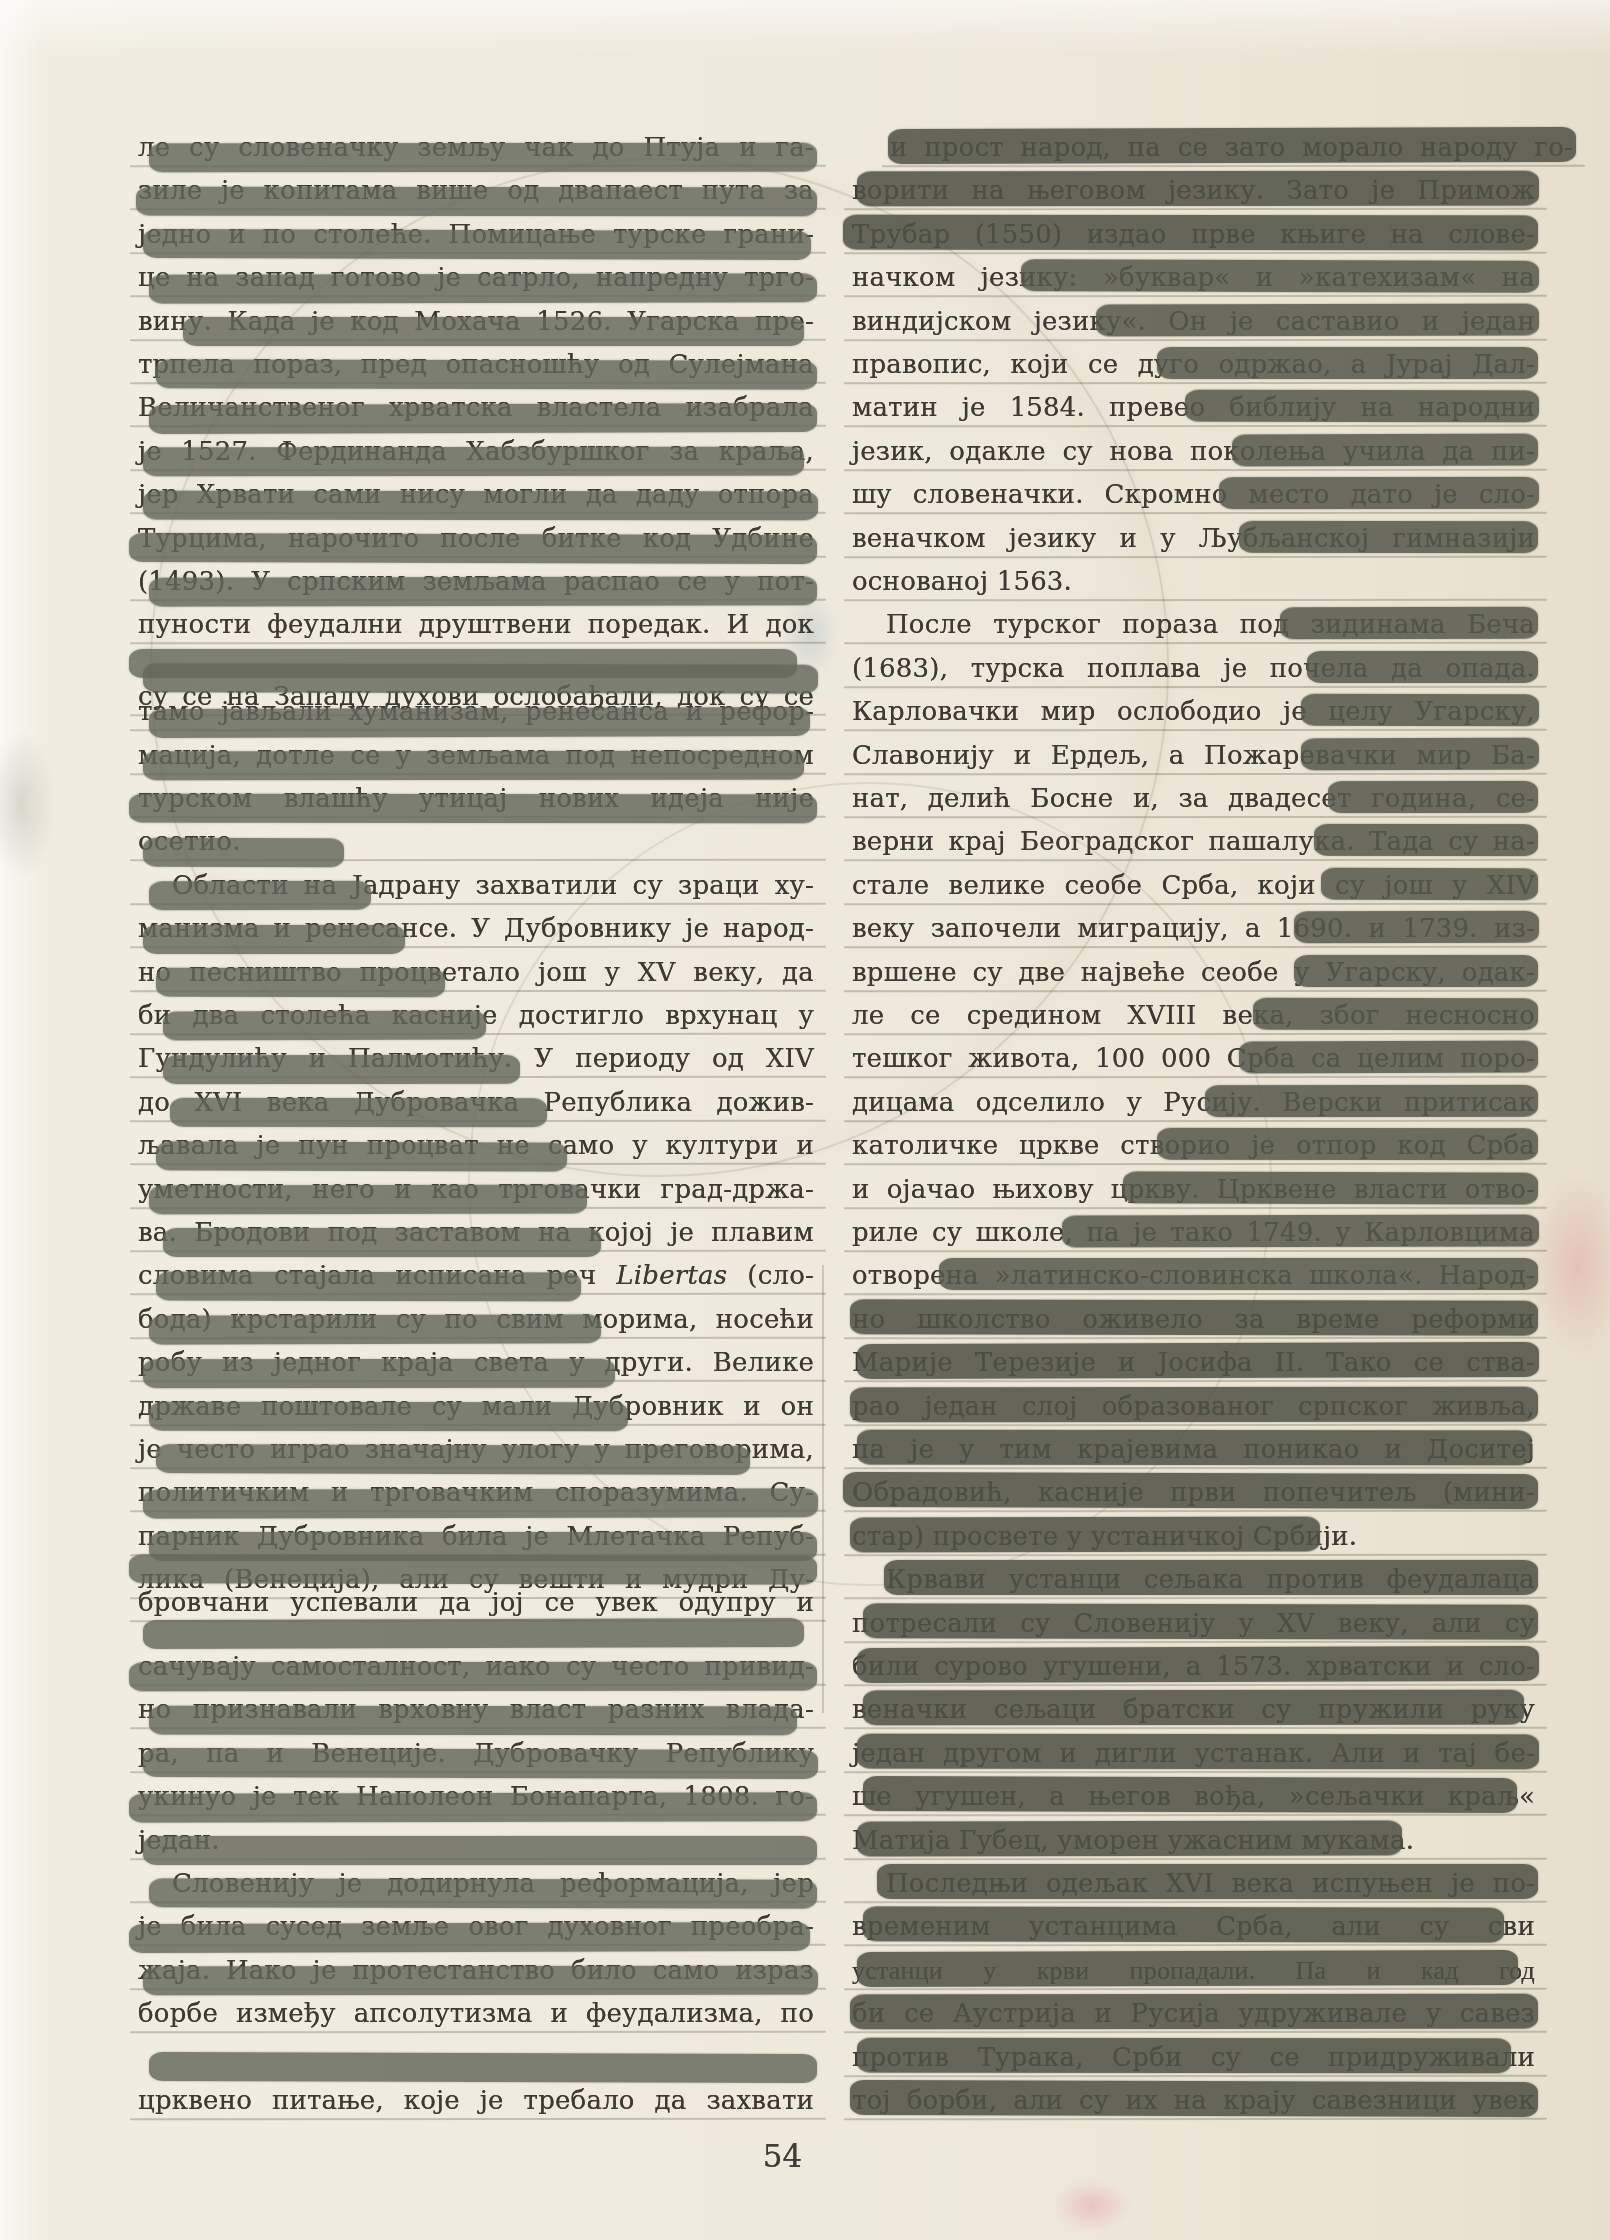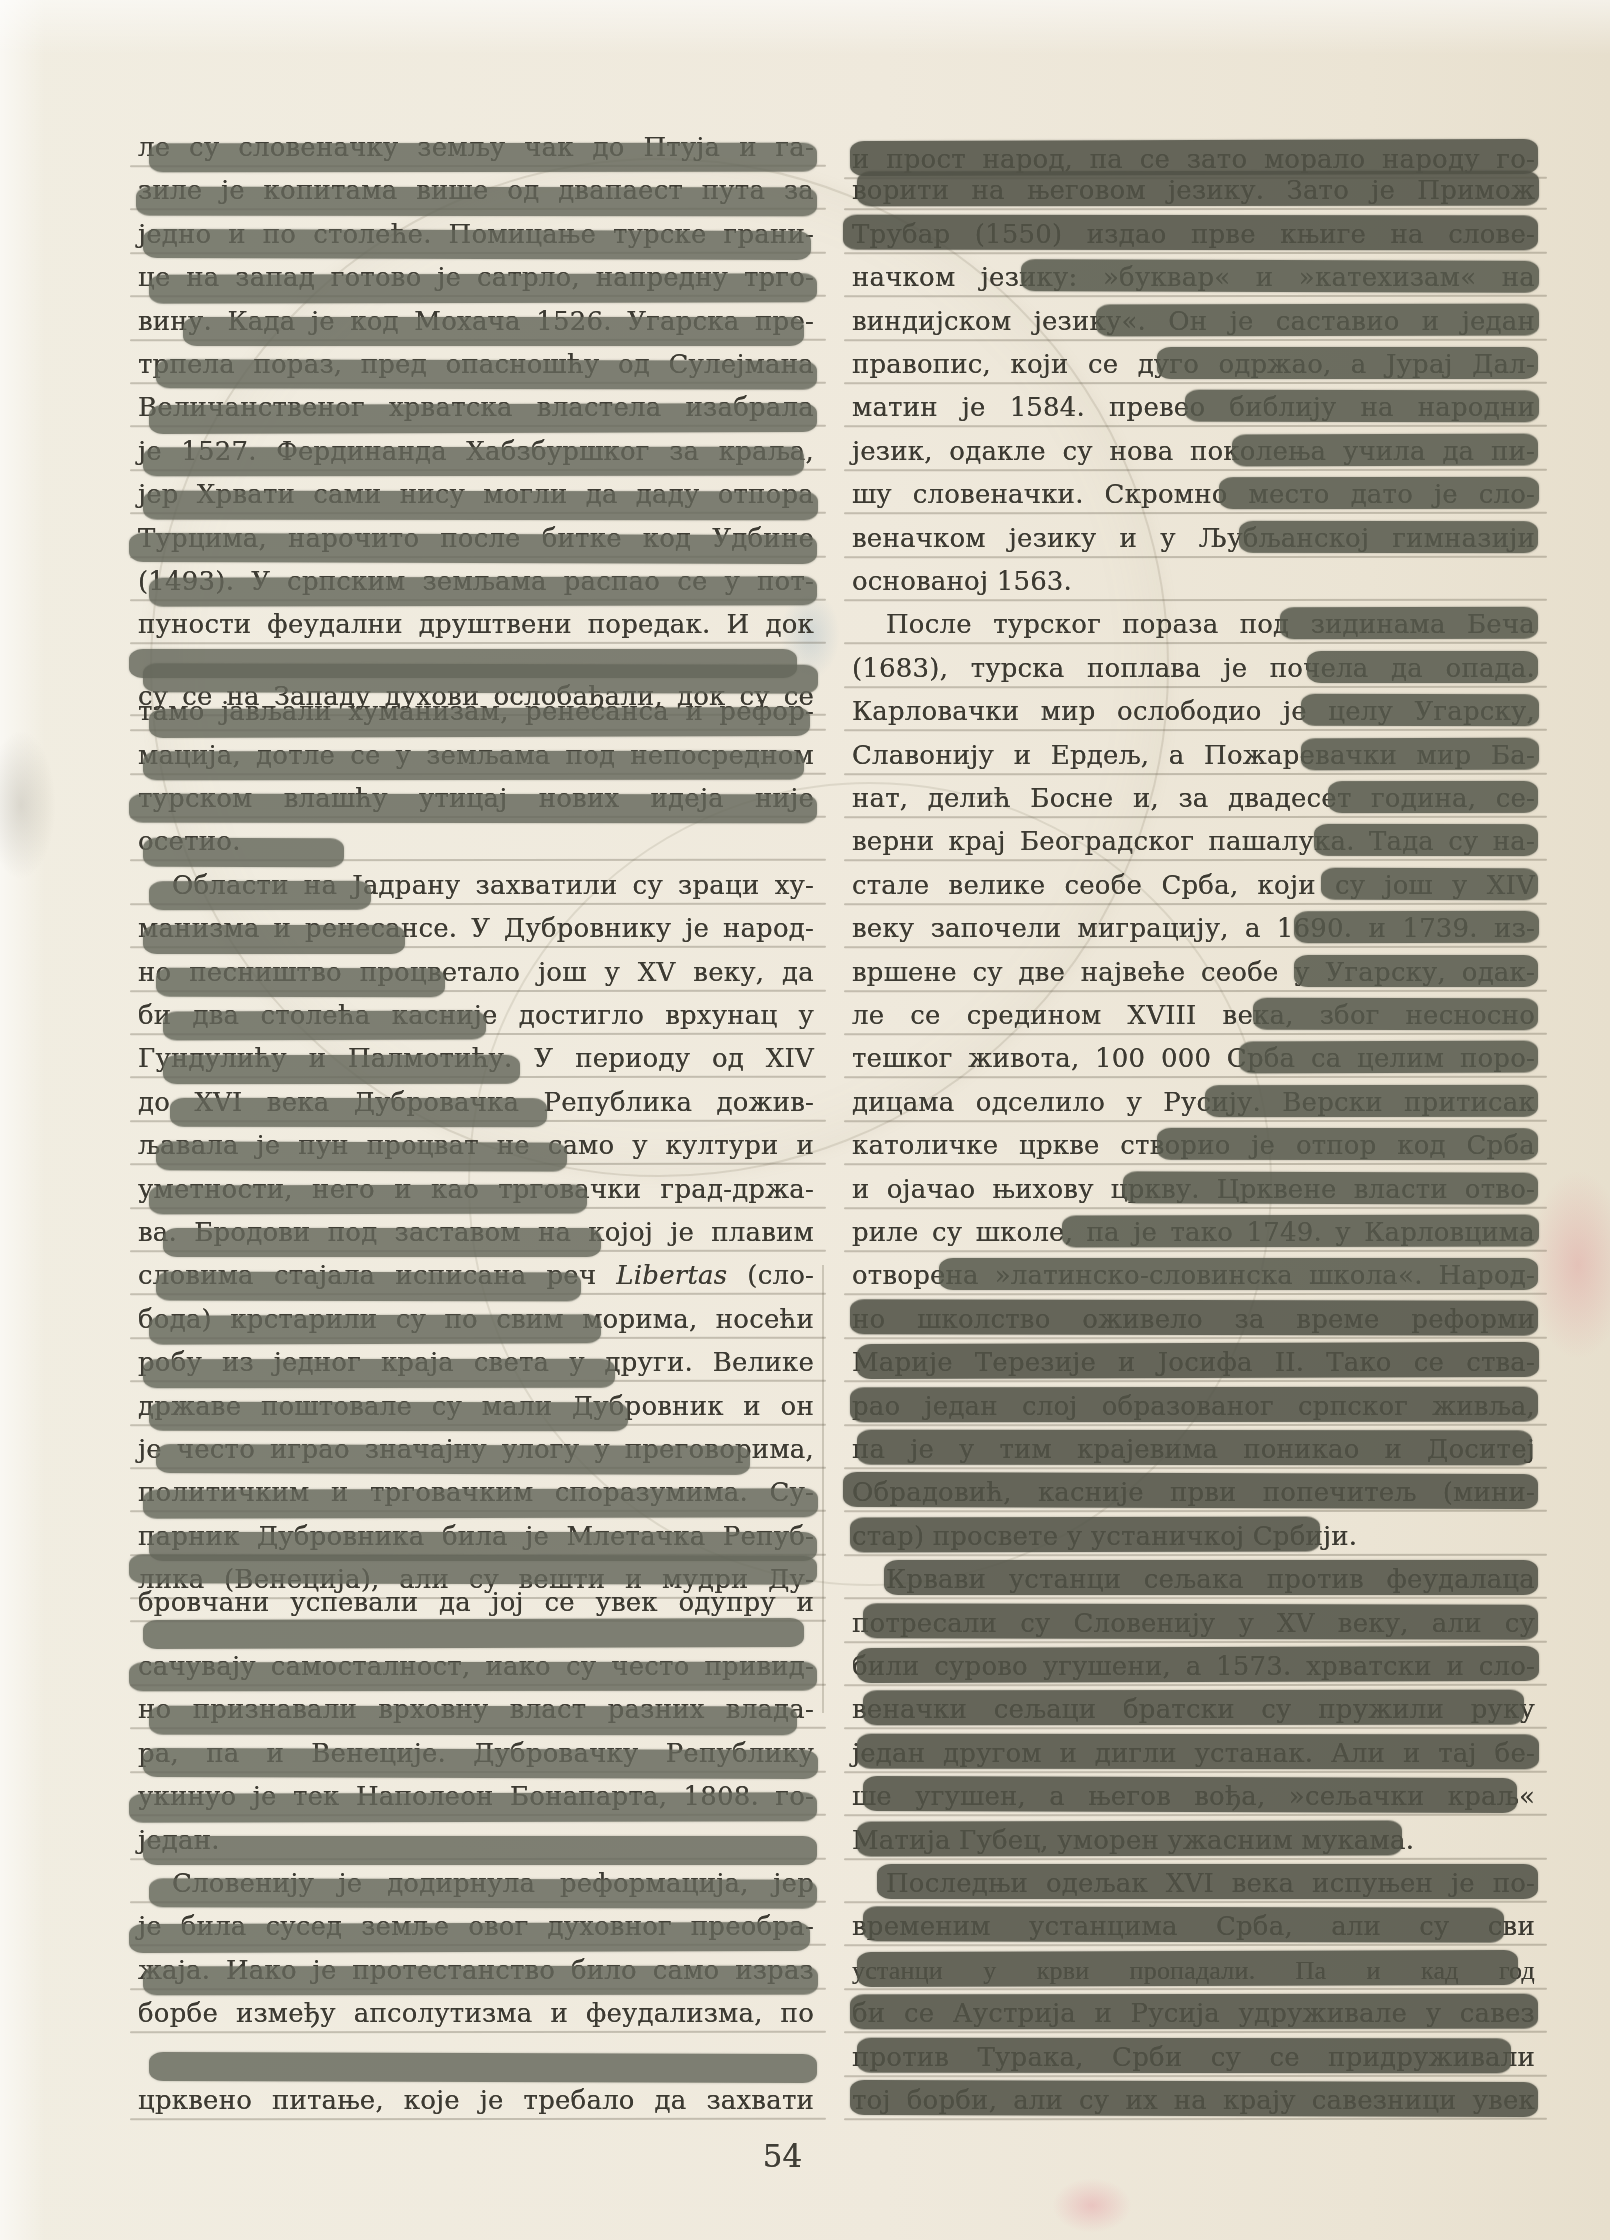--- a/index.html
+++ b/index.html
@@ -301,21 +301,21 @@
         <div class="pen-underline"></div>
         <div class="bar bar-a" style="left: 2%; width: 99.8%; transform: rotate(-0.06deg);"></div>
       </div>
       <div class="line" style="top: 1953px;">
         <span class="line-text">црквено питање, које је требало да захвати</span>
         <div class="pen-underline"></div>
         <div class="bar bar-a" style="left: 3%; width: 98.8%; transform: rotate(0.18deg);"></div>
       </div>
     </div>
   <div class="column" id="col-right">
-      <div class="line" style="top: 12px;">
+      <div class="line" style="top: 0px; margin-left: 38px;">
         <span class="line-text">и прост народ, па се зато морало народу го-</span>
         <div class="pen-underline"></div>
         <div class="bar bar-h" style="left: 1%; width: 100.8%; transform: rotate(-0.18deg);"></div>
       </div>
       <div class="line" style="top: 43.4px;">
         <span class="line-text">ворити на његовом језику. Зато је Примож</span>
         <div class="pen-underline"></div>
         <div class="bar bar-h" style="left: 2%; width: 99.8%; transform: rotate(-0.06deg);"></div>
       </div>
       <div class="line" style="top: 86.8px;">

